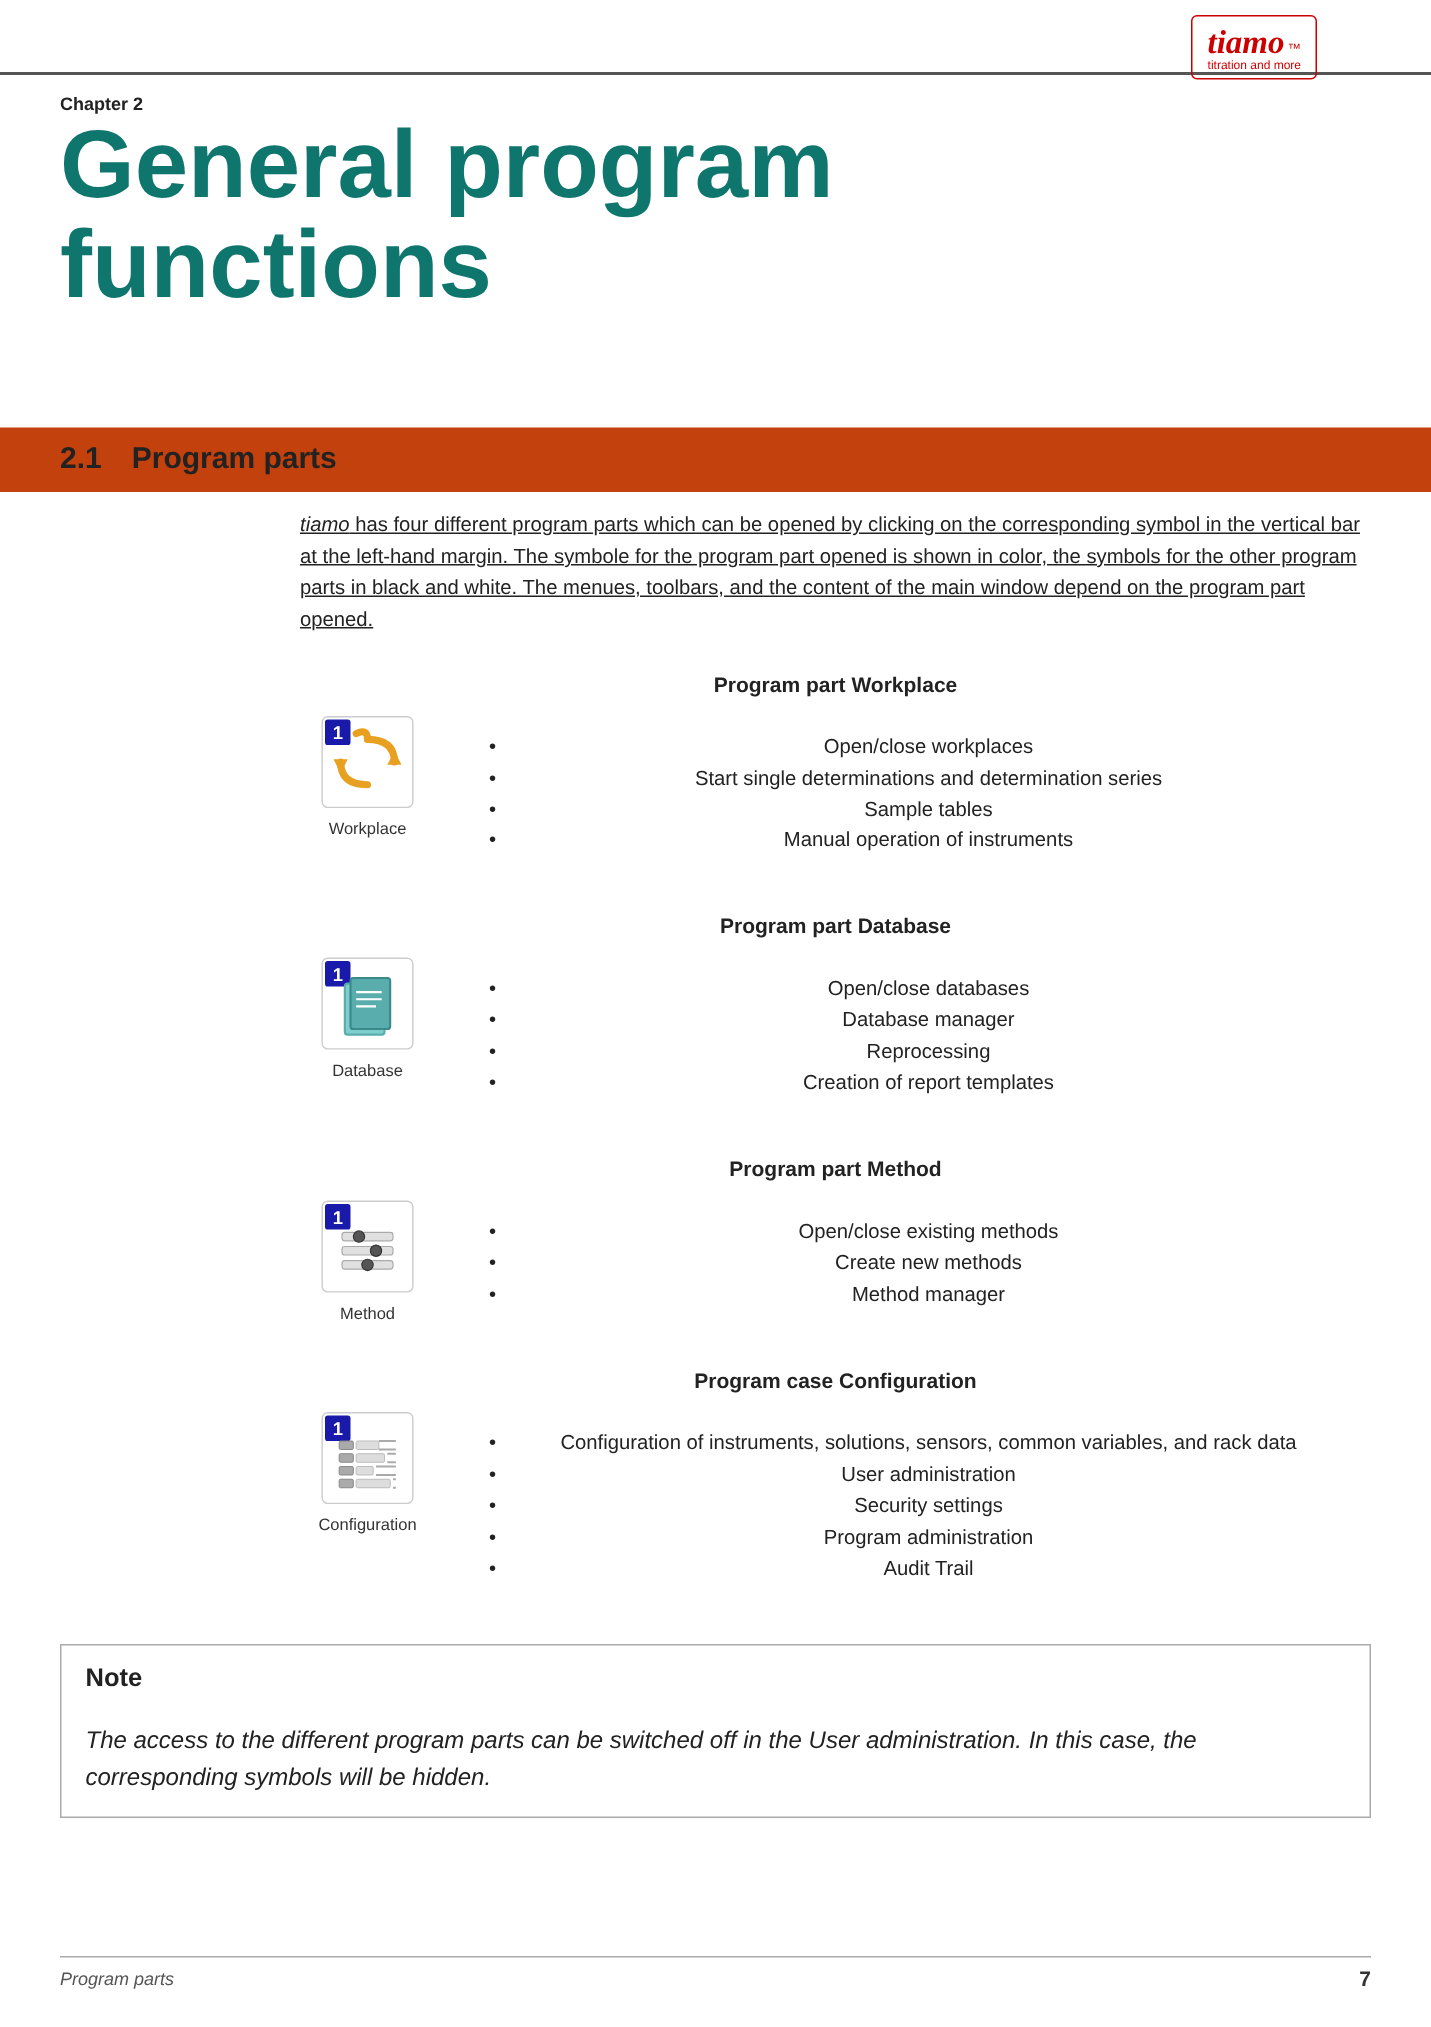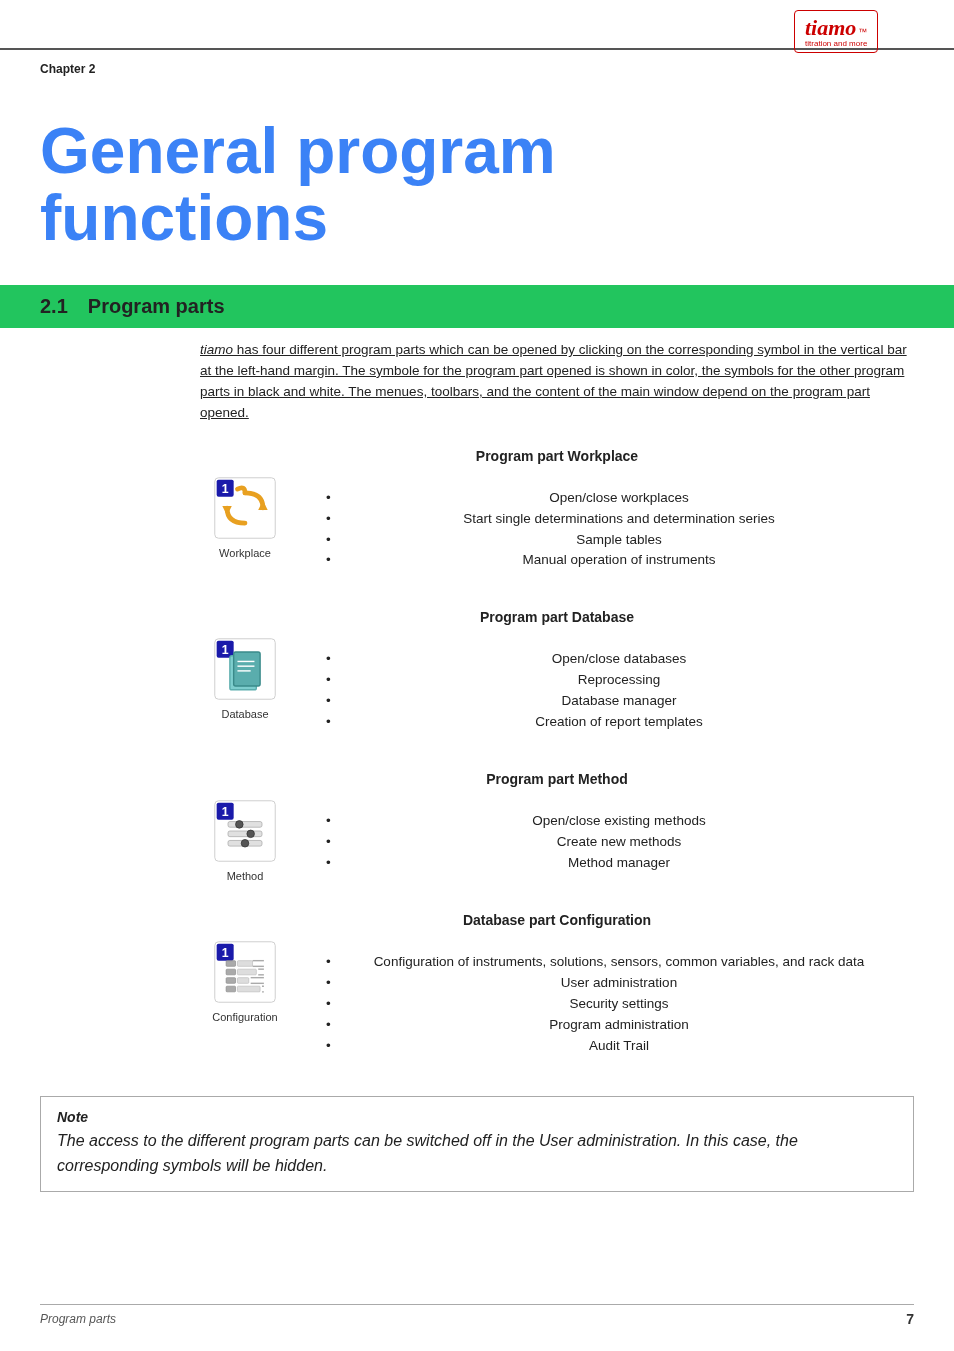--- a/index.html
+++ b/index.html
@@ -61,32 +61,31 @@
     
     .chapter-area {
       position: absolute;
       top: 60px;
       left: 40px;
       right: 40px;
     }
     .chapter-title {
       font-size: 64px;
       font-weight: 900;
-      color: #3b82f6;
+      color: #0f766e;
       line-height: 1.05;
       font-family: Arial Black, Arial, sans-serif;
-      margin-top: 42px;
     }
 
     
     .section-header {
       position: absolute;
       top: 285px;
       left: 0; right: 0;
-      background: #22c55e;
+      background: #c2410c;
       padding: 10px 40px;
       display: flex;
       align-items: center;
       gap: 20px;
     }
     .section-number {
       font-size: 20px;
       font-weight: 900;
       color: #222;
       font-family: Arial Black, Arial, sans-serif;
@@ -178,24 +177,23 @@
     }
 
     
     .note-box {
       border: 1px solid #aaa;
       padding: 12px 16px;
       margin-top: 24px;
       background: #fff;
     }
     .note-title {
-      font-style: italic;
       font-weight: bold;
-      font-size: 14px;
-      margin-bottom: 4px;
+      font-size: 17px;
+      margin-bottom: 20px;
     }
     .note-text {
       font-style: italic;
       font-size: 16px;
       line-height: 1.55;
       color: #222;
     }
 
     
     .footer {
@@ -312,22 +310,22 @@
 
             <line x1="28" y1="28" x2="46" y2="28" stroke="white" stroke-width="1.5"></line>
             <line x1="28" y1="33" x2="46" y2="33" stroke="white" stroke-width="1.5"></line>
             <line x1="28" y1="38" x2="42" y2="38" stroke="white" stroke-width="1.5"></line>
           </svg>
         </div>
         <span class="icon-label">Database</span>
       </div>
       <ul class="bullet-list">
         <li>Open/close databases</li>
+        <li>Database manager</li>
         <li>Reprocessing</li>
-        <li>Database manager</li>
         <li>Creation of report templates</li>
       </ul>
     </div>
   </div>
 
   <div class="program-part">
     <div class="program-part-title">Program part Method</div>
     <div class="program-part-body">
       <div class="icon-box">
         <div class="icon-img method-icon">
@@ -348,21 +346,21 @@
       </div>
       <ul class="bullet-list">
         <li>Open/close existing methods</li>
         <li>Create new methods</li>
         <li>Method manager</li>
       </ul>
     </div>
   </div>
 
   <div class="program-part">
-    <div class="program-part-title">Database part Configuration</div>
+    <div class="program-part-title">Program case Configuration</div>
     <div class="program-part-body">
       <div class="icon-box">
         <div class="icon-img config-icon">
           <svg viewBox="0 0 72 72" xmlns="http://www.w3.org/2000/svg">
             <rect x="4" y="4" width="64" height="64" rx="4" fill="white" stroke="#ccc" stroke-width="1"></rect>
             <rect x="6" y="6" width="18" height="18" rx="2" fill="#1a1aaa"></rect>
             <text x="15" y="20" font-size="13" font-weight="bold" fill="white" text-anchor="middle">1</text>
 
             <rect x="16" y="24" width="10" height="6" rx="1" fill="#aaa" stroke="#888" stroke-width="0.7"></rect>
             <rect x="28" y="24" width="16" height="6" rx="1" fill="#ddd" stroke="#bbb" stroke-width="0.7"></rect>

